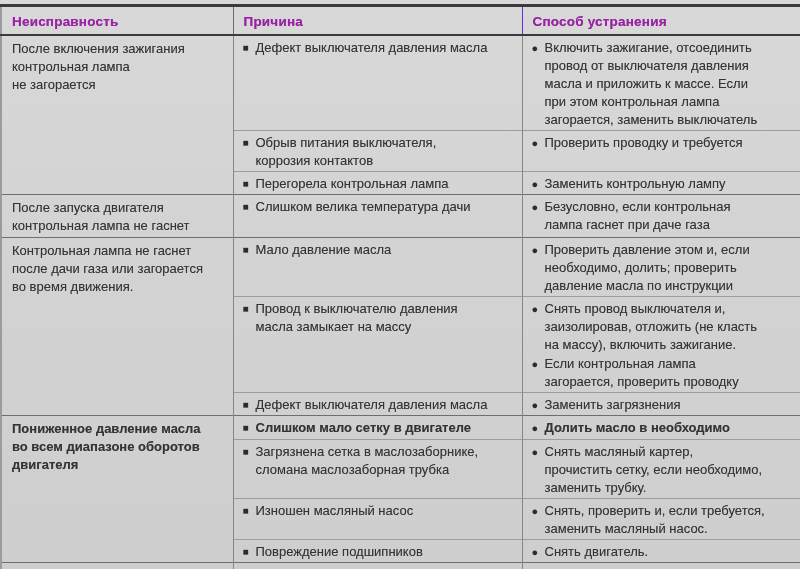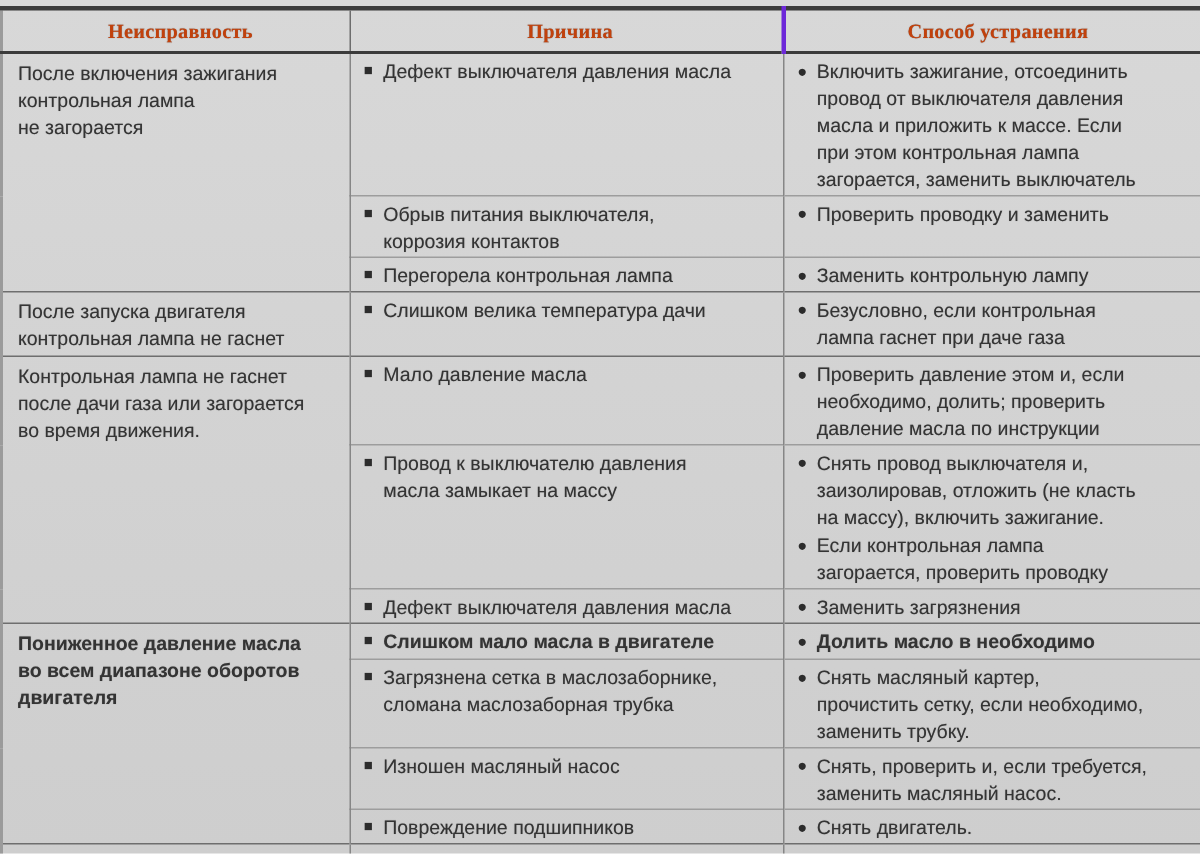--- a/index.html
+++ b/index.html
@@ -16,42 +16,41 @@
     border-collapse:collapse;
     table-layout:fixed;
     margin-top:4px;
     border-bottom:3px solid #3b3b3b;
     border-left:2px solid #9b9b9b;
   }
   col.c1{width:232px;}
   col.c2{width:289px;}
   col.c3{width:279px;}
   th{
-    text-align:center;
+    text-align:left;
     font-size:13.5px;
     font-weight:bold;
-    color:#c2410c;
+    color:#a21caf;
     padding:5px 4px 4px 10px;
     border-top:3px solid #3b3b3b;
     border-bottom:2px solid #3b3b3b;
     height:18px;
     letter-spacing:.2px;
     text-shadow:0 0 .6px rgba(40,40,40,.55);
-    font-family:Liberation Serif, serif;
   }
   td{
     vertical-align:top;
     padding:0;
     font-size:13px;
     line-height:18px;
   }
   td.c1{border-right:1px solid #868686;}
   td.c2{border-right:1px solid #868686;}
   th.c1{border-right:1px solid #6d6d6d;}
-  th.c2{border-right:3px solid #6d28d9;}
+  th.c2{border-right:1px solid #6d28d9;}
   tr.group-start td{border-top:1px solid #6e6e6e;}
   tr.sub td{border-top:1px solid #9d9d9d;}
   .ftxt{
     padding:4px 6px 2px 10px;
     white-space:pre-line;
     text-shadow:0 0 .6px rgba(60,60,60,.45);
   }
   .li{
     display:flex;
     align-items:flex-start;
@@ -123,21 +122,21 @@
       <td class="c2">
           <div class="li">
             <span class="bullet sq">■</span>
             <span class="txt">Обрыв питания выключателя,
 коррозия контактов</span>
           </div>
         </td>
       <td class="c3">
           <div class="li">
             <span class="bullet circ">●</span>
-            <span class="txt">Проверить проводку и заменить</span>
+            <span class="txt">Проверить проводку и требуется</span>
           </div>
         </td>
     </tr>
     <tr class="sub h19">
       <td class="c2">
           <div class="li">
             <span class="bullet sq">■</span>
             <span class="txt">Перегорела контрольная лампа</span>
           </div>
         </td>
@@ -229,21 +228,21 @@
 
     <tr class="group-start h23">
       <td class="c1" rowspan="4">
           <div class="ftxt">Пониженное давление масла
 во всем диапазоне оборотов
 двигателя</div>
         </td>
       <td class="c2">
           <div class="li">
             <span class="bullet sq">■</span>
-            <span class="txt">Слишком мало масла в двигателе</span>
+            <span class="txt">Слишком мало сетку в двигателе</span>
           </div>
         </td>
       <td class="c3">
           <div class="li">
             <span class="bullet circ">●</span>
             <span class="txt">Долить масло в необходимо</span>
           </div>
         </td>
     </tr>
     <tr class="sub h53">

